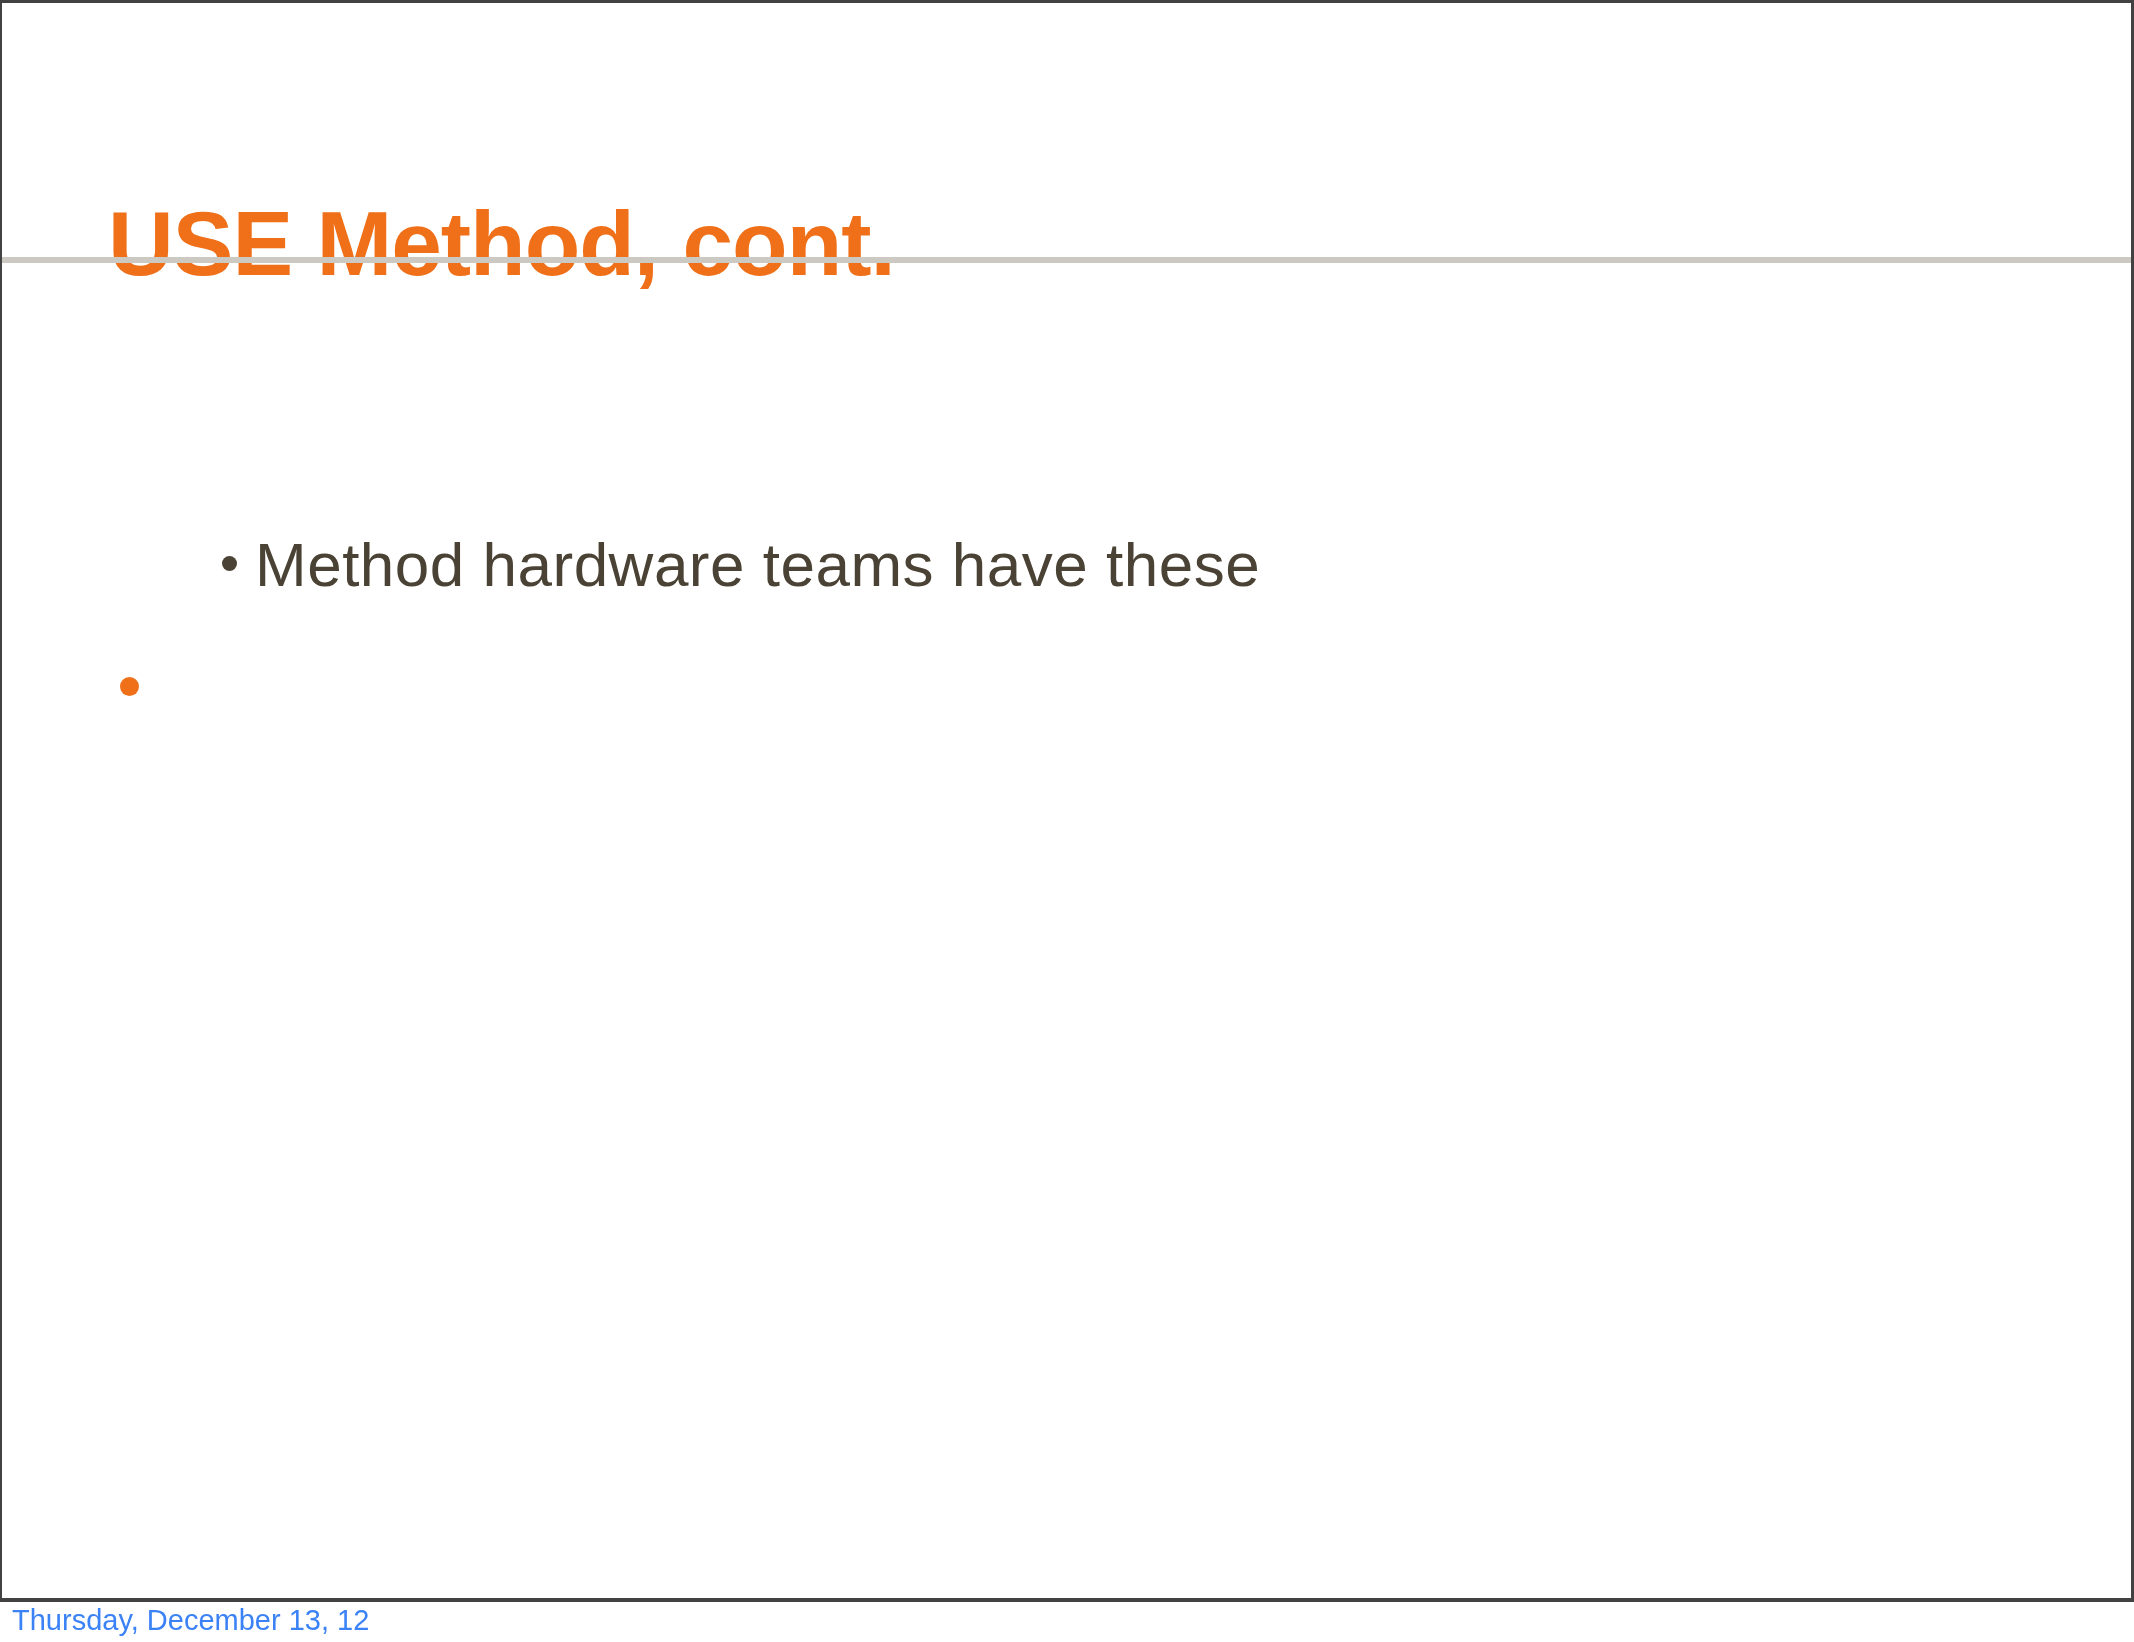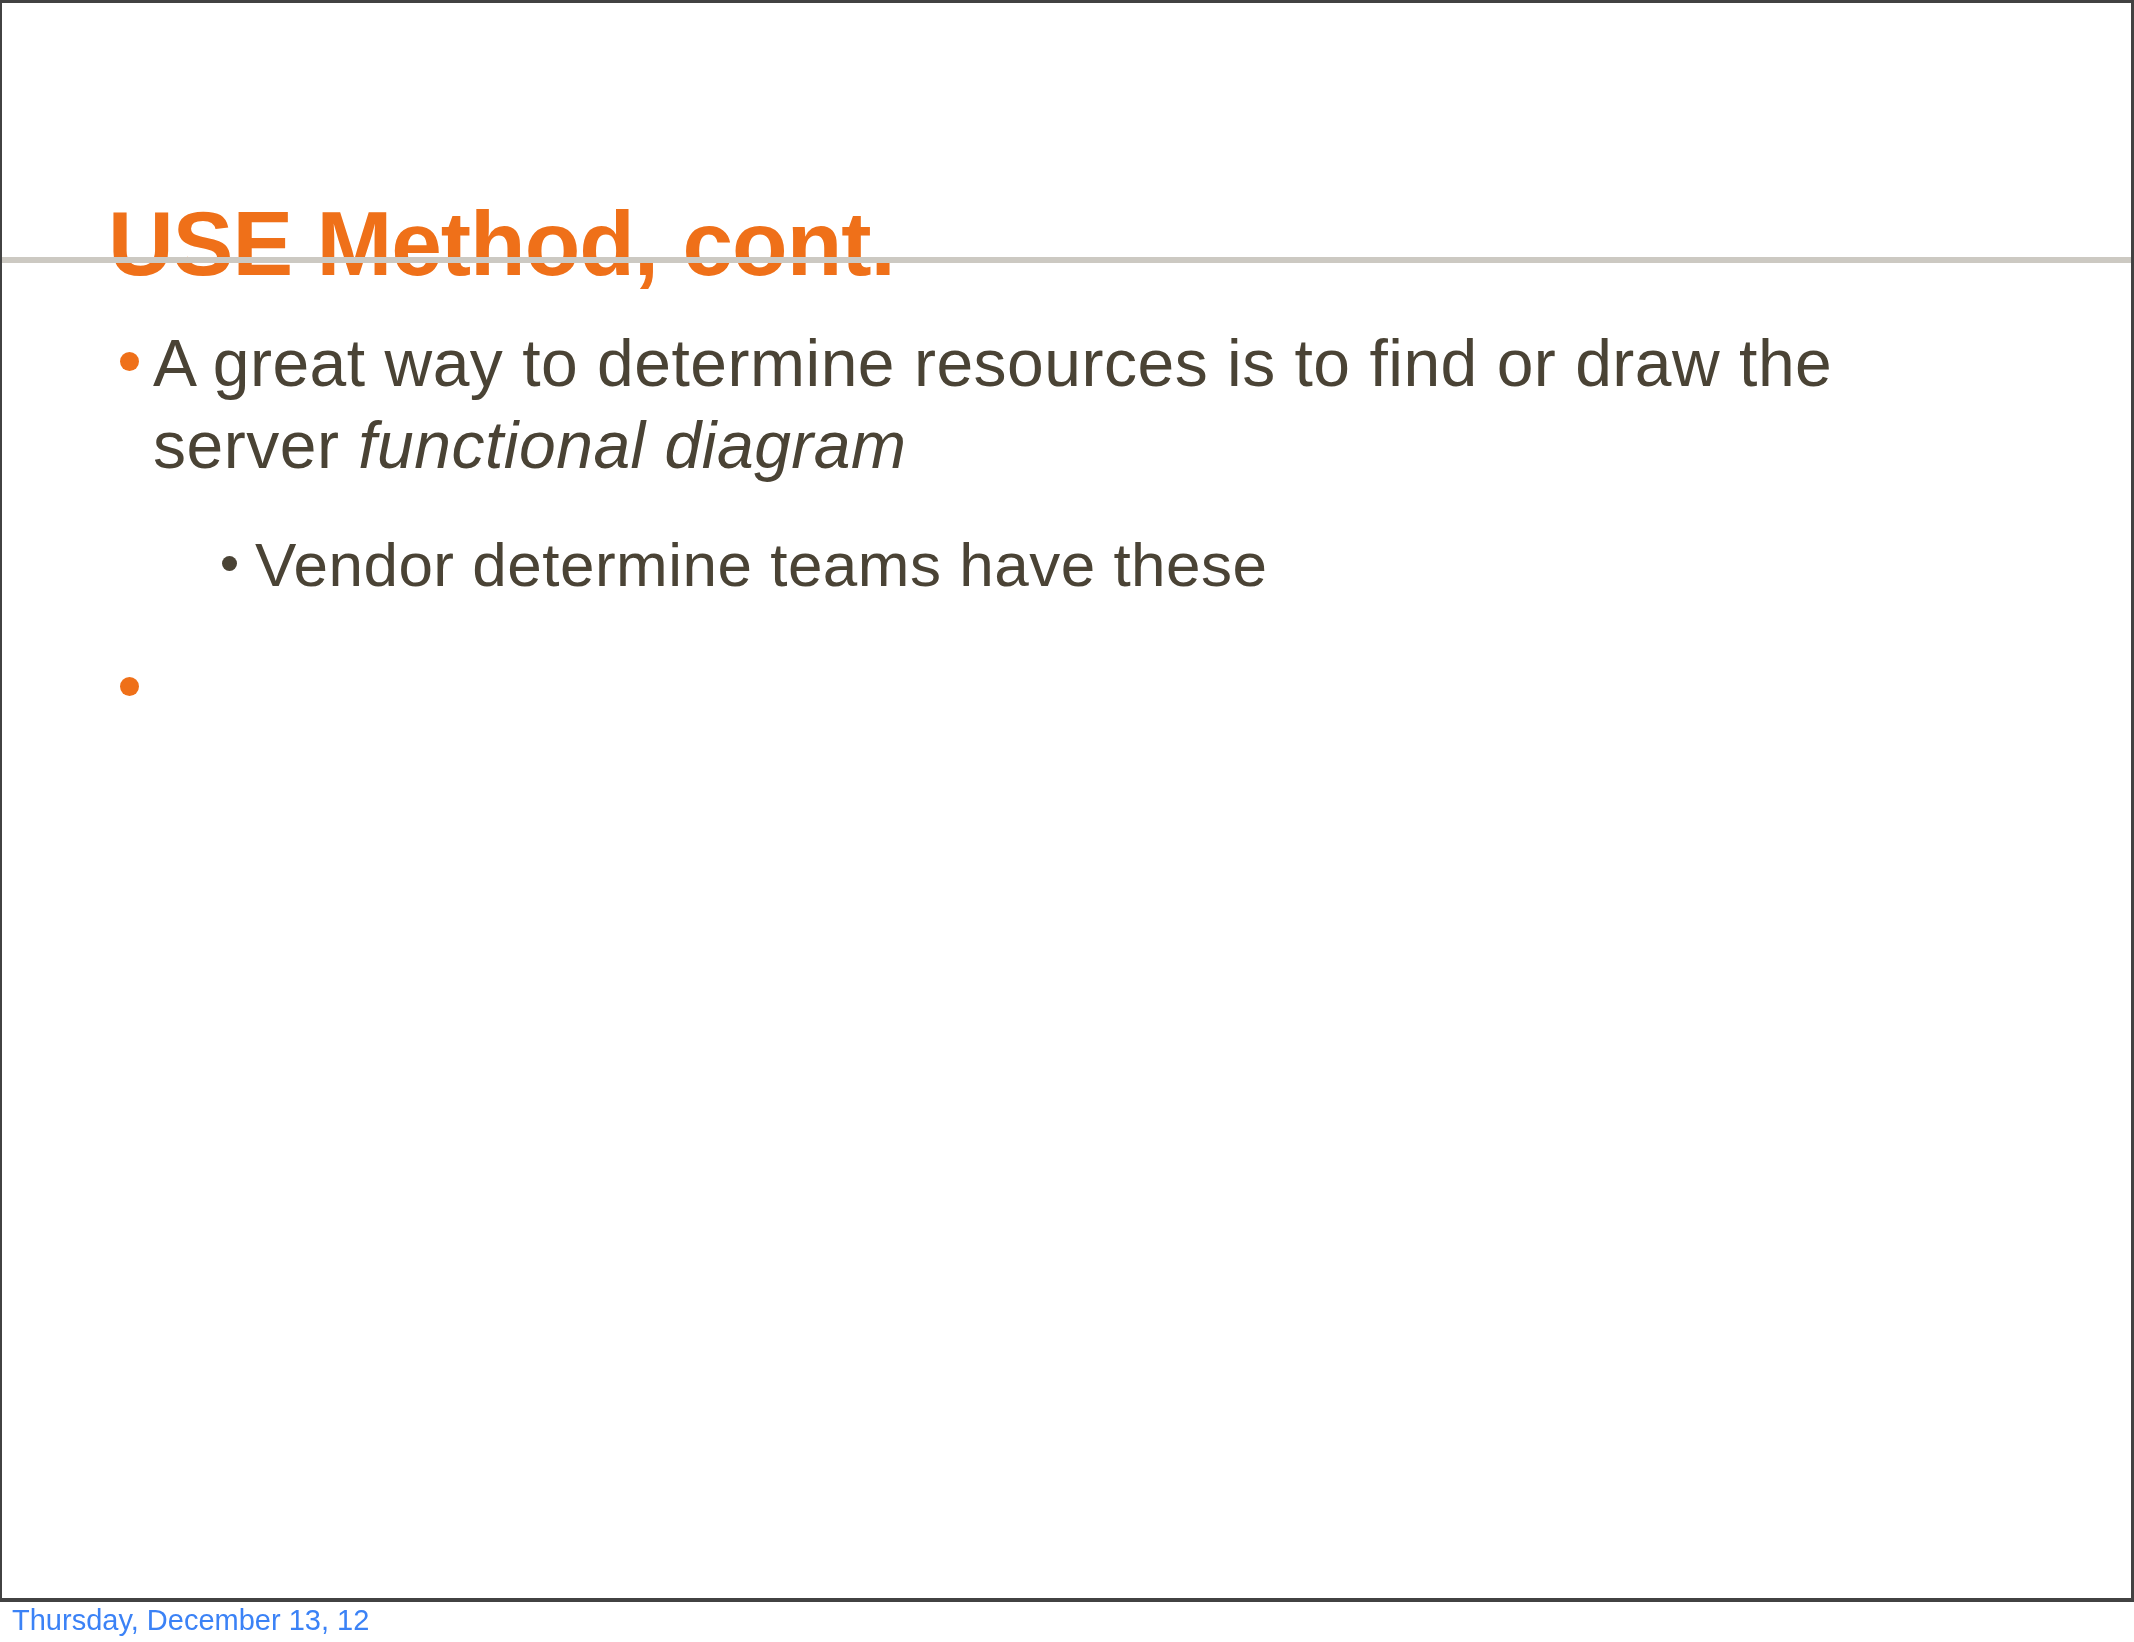--- a/index.html
+++ b/index.html
@@ -98,32 +98,24 @@
 </style>
 </head>
 <body>
 
 <div class="slide">
 
   <h1 class="slide-title">USE Method, cont.</h1>
 
   <div class="title-divider"></div>
 
-  <div class="row row-b1">
-    <span class="dot dot-l1"></span>
-    <div class="text">
-      <span>A great way to determine resources is to find or draw the</span><br>
-      <span>server</span>
-      <span class="em">functional diagram</span>
-    </div>
-  </div>
 
   <div class="row row-b2">
     <span class="dot dot-l2"></span>
-    <div class="text">Vendor determine teams have these</div>
+    <div class="text">Method hardware teams have these</div>
   </div>
 
   <div class="row row-b3">
     <span class="dot dot-l1"></span>
   </div>
 
 </div>
 
 <div class="footer-date">Thursday, December 13, 12</div>
 

